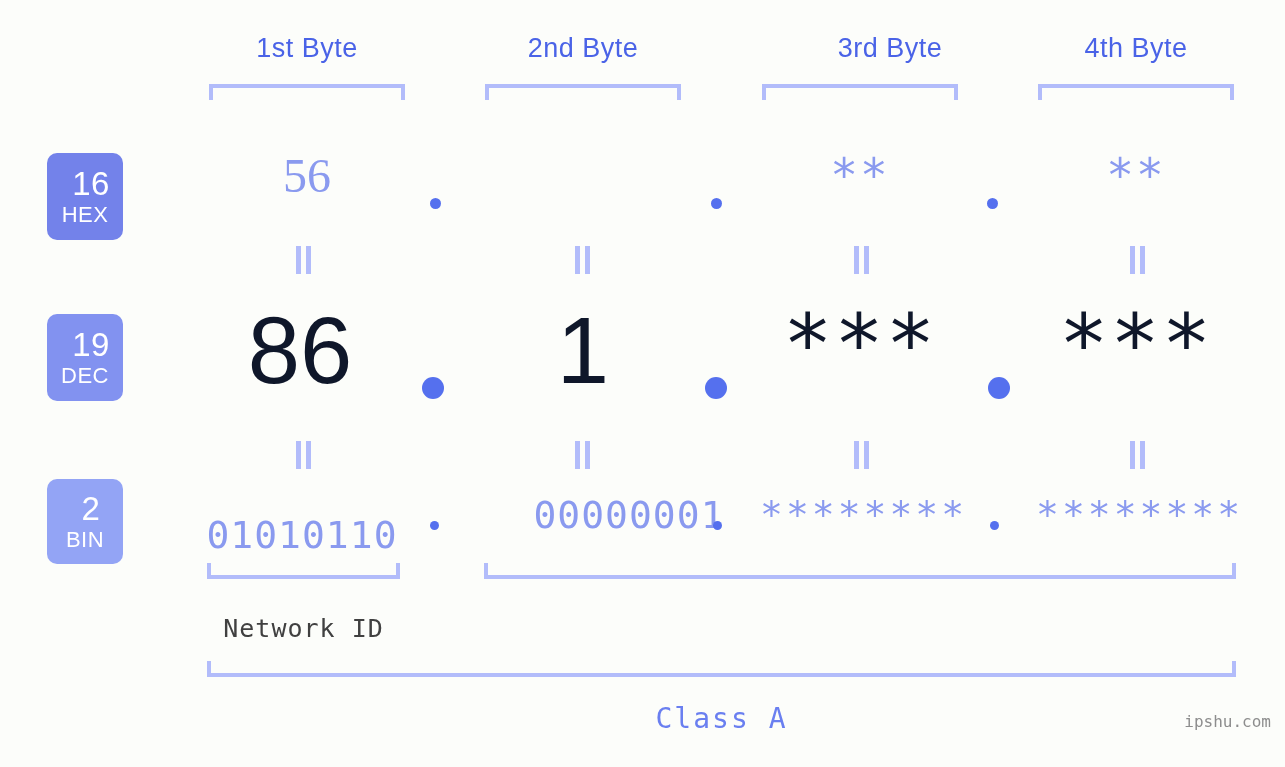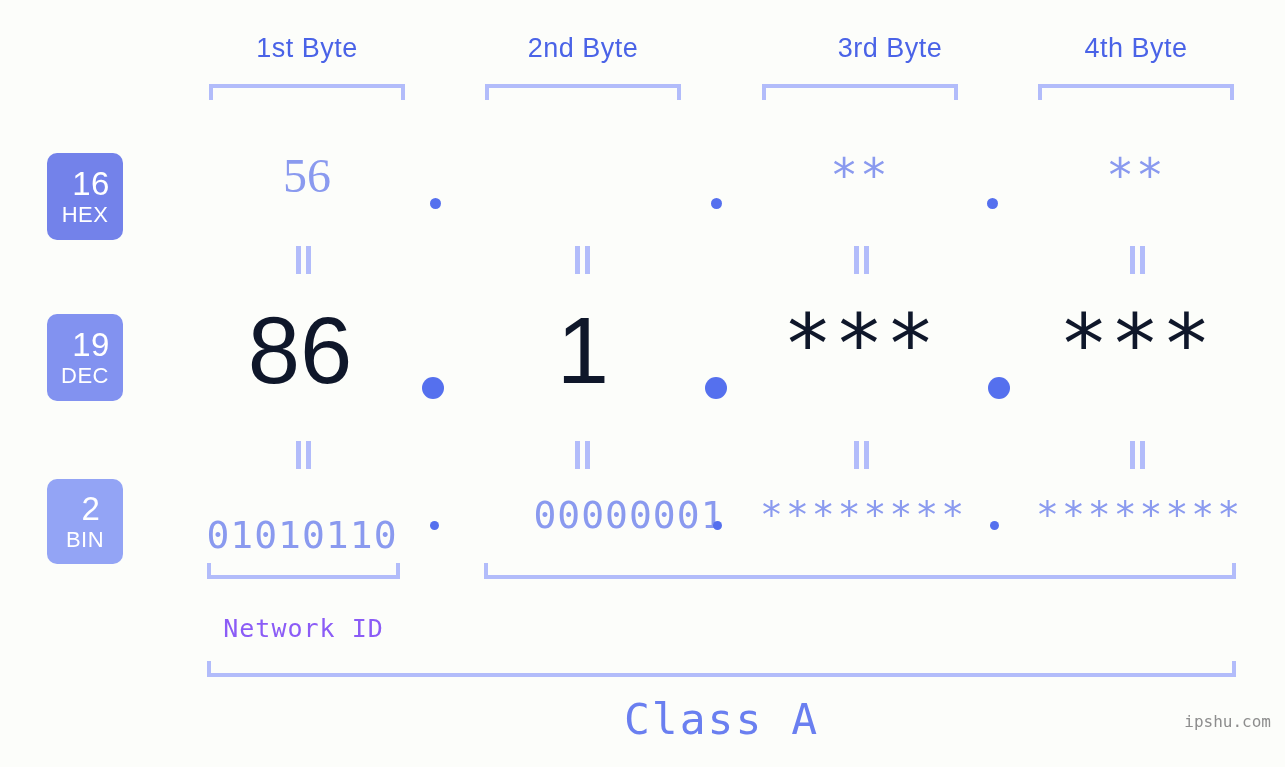--- a/index.html
+++ b/index.html
@@ -144,34 +144,35 @@
     display: block;
   }
   .eqmark i:first-child { left: 4px; }
   .eqmark i:last-child  { left: 14px; }
 
   
   .idcap {
     position: absolute;
     font-family: "DejaVu Sans Mono", monospace;
     font-size: 25px;
-    color: #8b5cf6;
+    color: #404040;
     text-align: center;
     white-space: nowrap;
     letter-spacing: 1px;
   }
 
   .classcap {
     position: absolute;
     font-family: "DejaVu Sans Mono", monospace;
-    font-size: 43px;
+    font-size: 28px;
     color: #6a7ff0;
     text-align: center;
     white-space: nowrap;
     letter-spacing: 2px;
+    margin-top: 8px;
   }
 
   .watermark {
     position: absolute;
     right: 14px;
     top: 712px;
     font-family: "DejaVu Sans Mono", monospace;
     font-size: 16px;
     color: #8d8d8d;
     letter-spacing: 0px;

